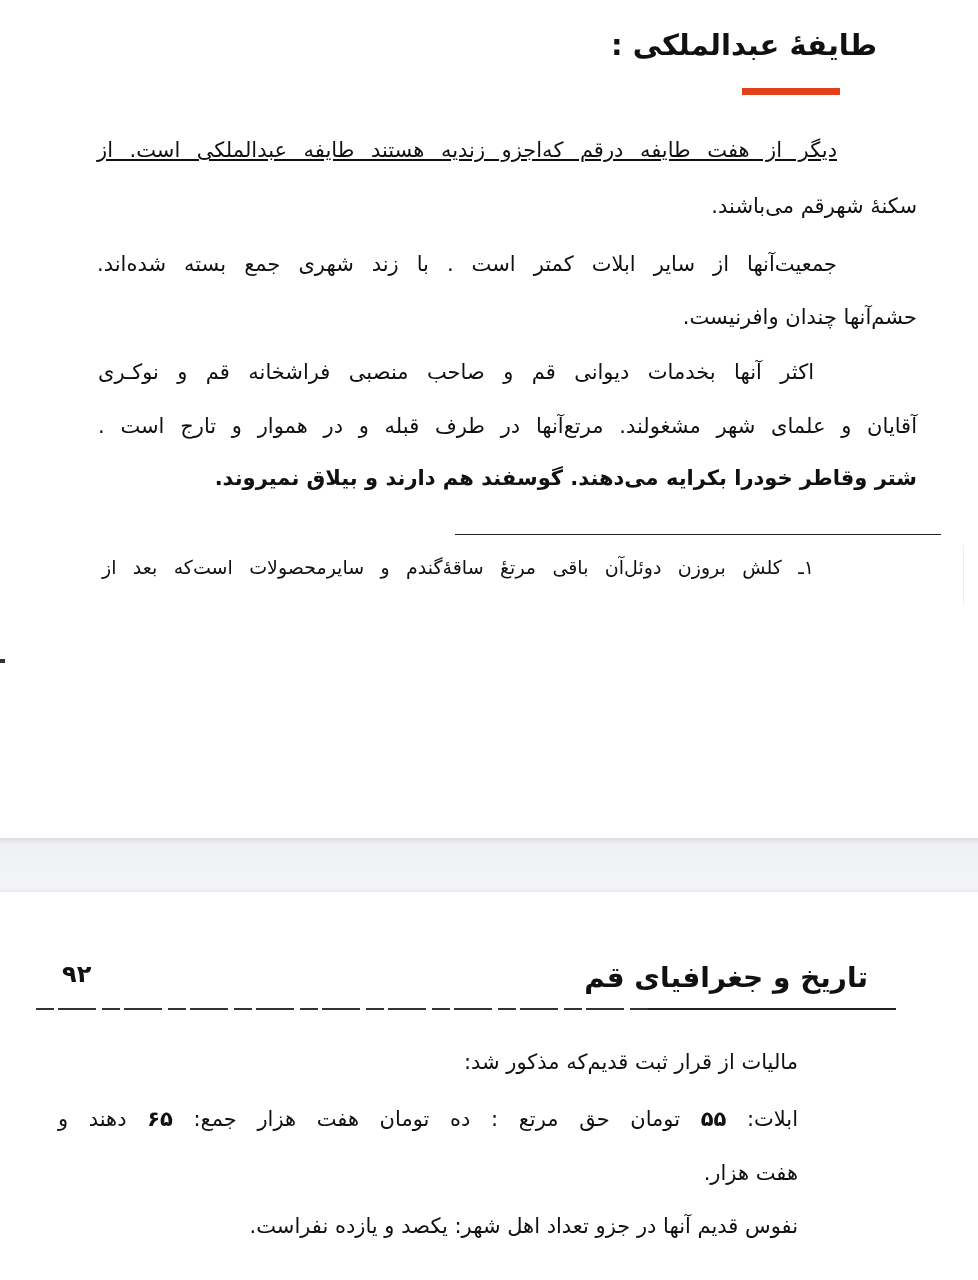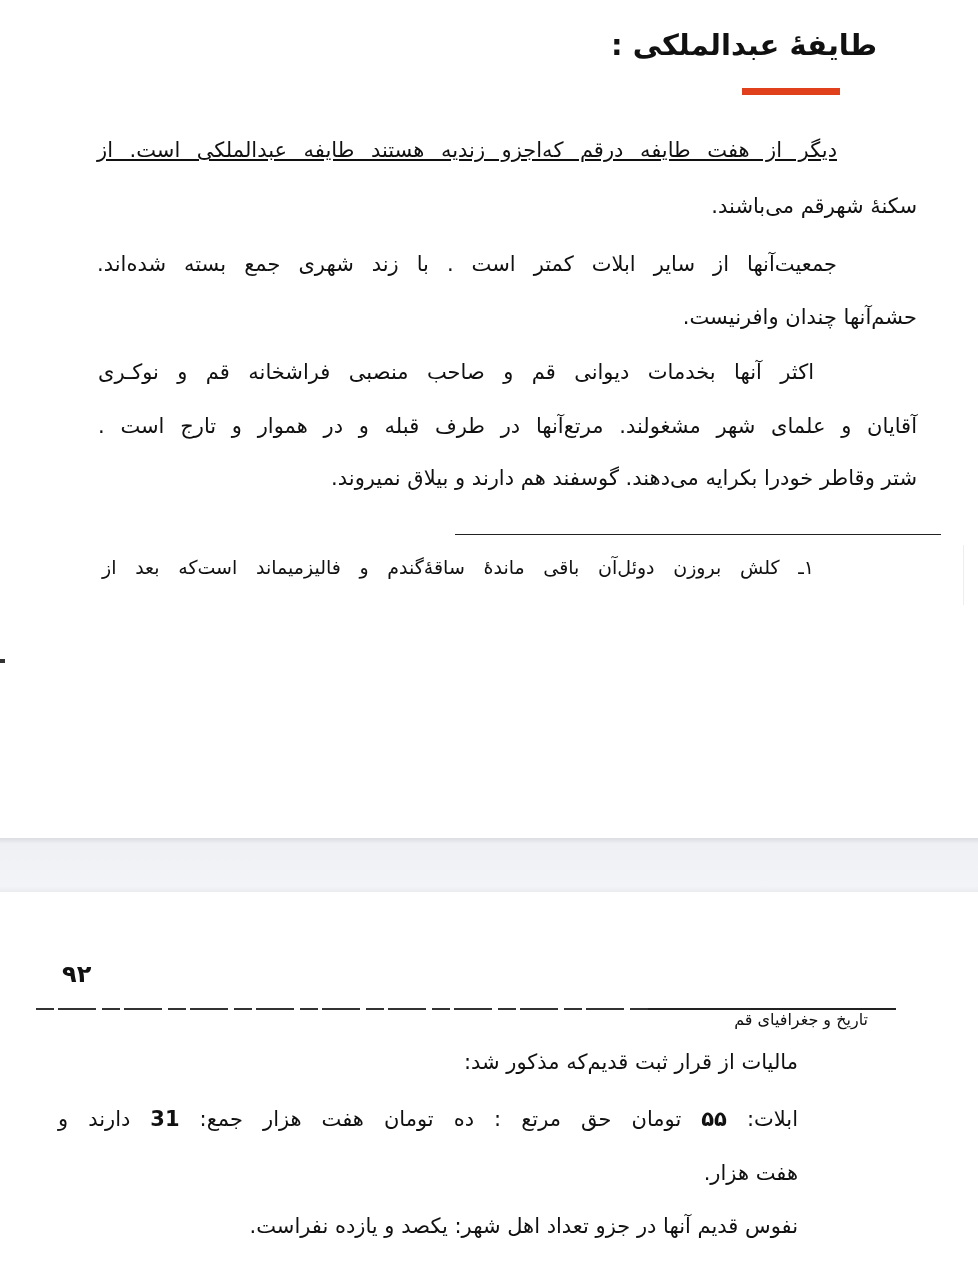--- a/index.html
+++ b/index.html
@@ -82,23 +82,23 @@
       right: 8px;
       top: 545px;
       width: 1px;
       height: 60px;
       background: #eeeeee;
     }
 
     .running-head {
       position: absolute;
       right: 110px;
-      top: 1010px;
-      font-size: 16px;
-      font-weight: normal;
+      top: 961px;
+      font-size: 28px;
+      font-weight: bold;
       white-space: nowrap;
     }
     .page-number {
       position: absolute;
       left: 62px;
       top: 960px;
       font-size: 24px;
       font-weight: bold;
     }
     .header-rule {
@@ -128,43 +128,43 @@
   <div class="title-underline"></div>
 
   <div class="line rtl just" style="right:135px; width:740px; top:140px;text-decoration:underline;">دیگر از هفت طایفه درقم که‌اجزو زندیه هستند طایفه عبدالملکی است. از</div>
   <div class="line rtl" style="right:55px; top:196px;text-align:right;">سکنهٔ شهرقم می‌باشند.</div>
 
   <div class="line rtl just" style="right:135px; width:740px; top:254px;">جمعیت‌آنها از سایر ابلات کمتر است . با زند شهری جمع بسته شده‌اند.</div>
   <div class="line rtl" style="right:55px; top:307px;">حشم‌آنها چندان وافرنیست.</div>
 
   <div class="line rtl just" style="right:55px; width:819px; top:416px;">آقایان و علمای شهر مشغولند. مرتع‌آنها در طرف قبله و در هموار و تارج است .</div>
   <div class="line rtl just" style="right:158px; width:716px; top:362px;">اکثر آنها بخدمات دیوانی قم و صاحب منصبی فراشخانه قم و نوکـری</div>
-  <div class="line rtl" style="right:55px; top:468px;">شتر وقاطر خودرا بکرایه می‌دهند. گوسفند هم دارند و بیلاق نمیروند.</div>
+  <div class="line rtl" style="right:55px; top:468px;font-weight:bold;">شتر وقاطر خودرا بکرایه می‌دهند. گوسفند هم دارند و بیلاق نمیروند.</div>
 
   <div class="footnote-rule"></div>
-  <div class="line fn rtl just" style="right:158px; width:712px; top:558px;">۱ـ کلش بروزن دوئل‌آن باقی ماندهٔ ساقهٔ‌گندم و فالیزمیماند است‌که بعد از</div>
+  <div class="line fn rtl just" style="right:158px; width:712px; top:558px;">۱ـ کلش بروزن دوئل‌آن باقی مرتعٔ ساقهٔ‌گندم و سایرمحصولات است‌که بعد از</div>
 
   <div class="edge-mark"></div>
   <div class="edge-right"></div>
 </div>
 
 <div id="page-gap"></div>
 
 <div class="page" id="page-bottom"></div>
 
 <div class="running-head rtl">تاریخ و جغرافیای قم</div>
 <div class="page-number rtl">۹۲</div>
 <div class="header-rule"></div>
 <div class="header-rule-solid"></div>
 
 <div class="line rtl" style="right:180px; top:1052px;">مالیات از قرار ثبت قدیم‌که مذکور شد:</div>
 
 <div class="line rtl just" style="right:180px; width:740px; top:1109px;">
   <span>ابلات:</span>
   <span class="bold-num">۵۵</span>
   <span>تومان حق مرتع : ده تومان هفت هزار جمع:</span>
-  <span class="bold-num">31</span>
-  <span>دارند و</span>
+  <span class="bold-num">۶۵</span>
+  <span>دهند و</span>
 </div>
 
 <div class="line rtl" style="right:180px; top:1163px;">هفت هزار.</div>
 
 <div class="line rtl" style="right:180px; top:1216px;">نفوس قدیم آنها در جزو تعداد اهل شهر: یکصد و یازده نفراست.</div>
 
 </body></html>

